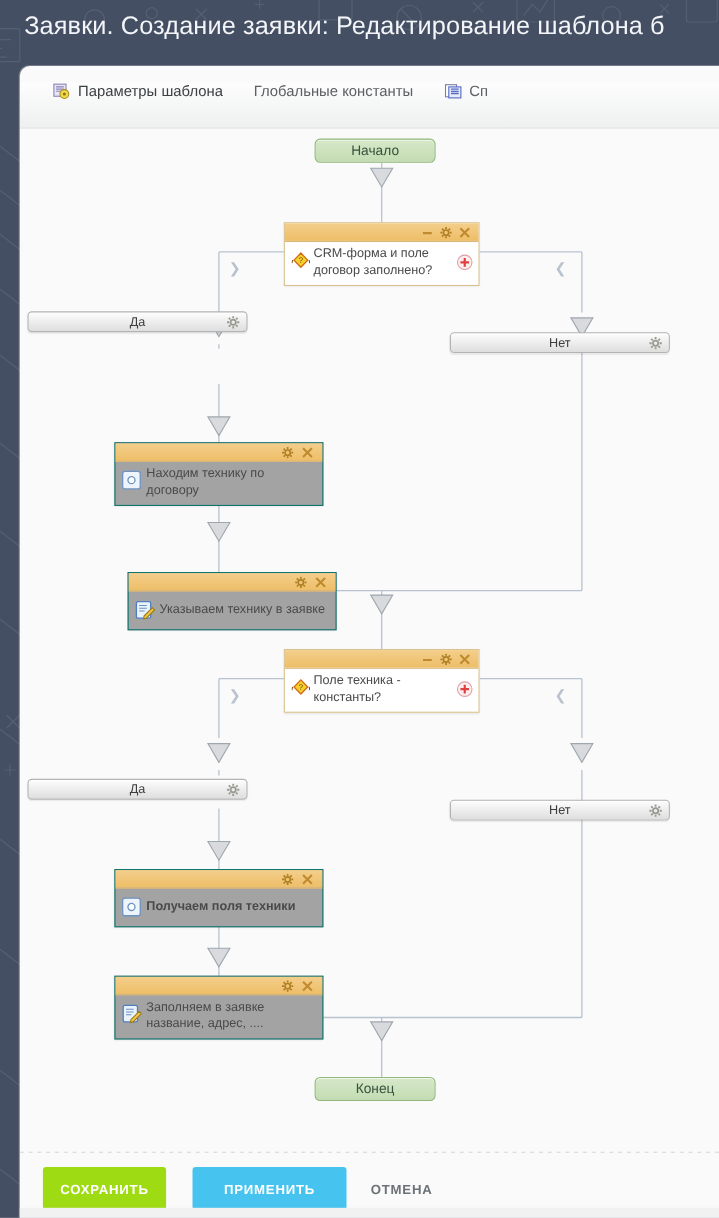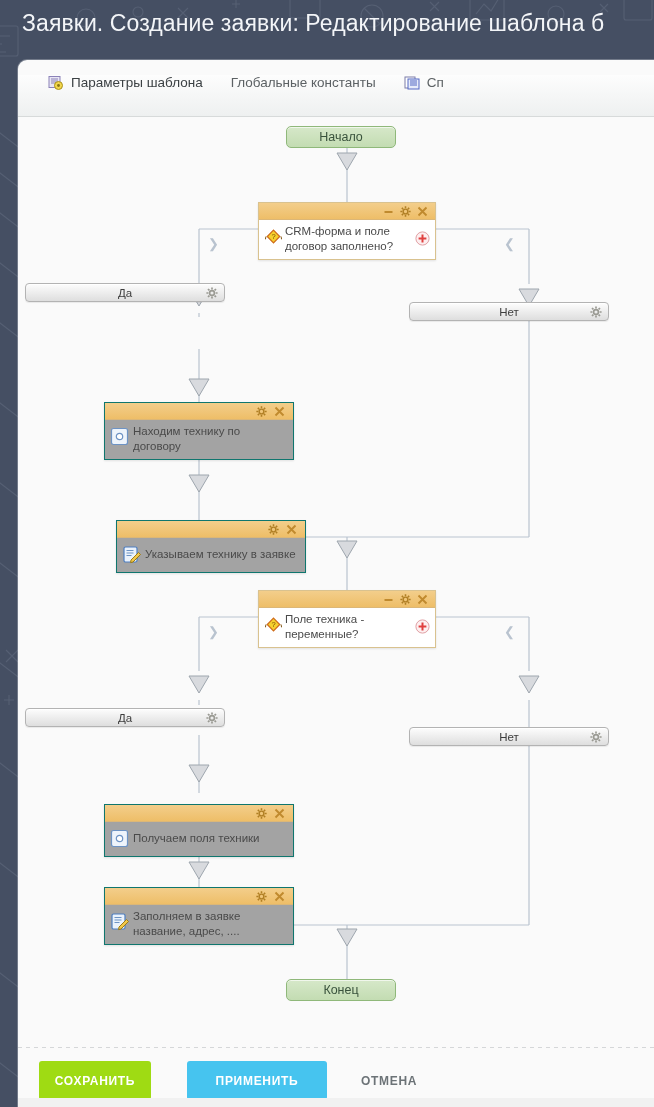--- a/index.html
+++ b/index.html
@@ -161,21 +161,21 @@
     width:700px; height:60px;
     background:#fafafa;
   }
   #dotline{
     position:absolute; left:0; top:0; width:700px; height:1px;
     background-image:linear-gradient(to right,#d5d7d9 0 4px, transparent 4px 8px);
     background-size:8px 1px; background-repeat:repeat-x;
   }
   #btnrow{
     position:absolute; left:0; top:14px;
-    display:flex; align-items:center; gap:12px;
+    display:flex; align-items:center; gap:0;
     padding-left:21px;
   }
   .btn{
     height:39px; border:0; border-radius:3px;
     font-size:12px; font-weight:bold; letter-spacing:.7px;
     color:#fff; cursor:pointer;
     display:flex; align-items:center; justify-content:center;
     font-family:"Liberation Sans", sans-serif;
   }
   #btn-save{ width:112px; background:#9fdb13; margin-right:24px; }
@@ -447,21 +447,21 @@
             <path d="M1.5 1.5l8 8M9.5 1.5l-8 8" stroke="#c08a2e" stroke-width="1.9"></path>
           </svg>
       </div>
       <div class="cond-bd">
         <svg class="warn" viewBox="0 0 18 18">
           <path d="M9 2.2 L15.6 9 L9 15.8 L2.4 9 Z" fill="#f6d12e" stroke="#cf6b1a" stroke-width="1.3"></path>
           <text x="9" y="12" font-size="8" text-anchor="middle" fill="#7a4a06" font-family="Liberation Sans, sans-serif">?</text>
           <path d="M1 9 l-0.6 3 M17 9 l0.6 3" stroke="#7a4a06" stroke-width="1"></path>
         </svg>
         <div>Поле техника -</div>
-        <div>переменные?</div>
+        <div>константы?</div>
         <svg class="plus" viewBox="0 0 15 15">
           <circle cx="7.5" cy="7.5" r="6.6" fill="#fdeff0" stroke="#e0a0a4" stroke-width="1"></circle>
           <path d="M7.5 3.6v7.8M3.6 7.5h7.8" stroke="#e0403f" stroke-width="2"></path>
         </svg>
       </div>
     </div>
 
     <div class="chev" style="left:190px; top:508px;">❯</div>
     <div class="chev" style="left:486px; top:508px;">❮</div>
 
@@ -478,21 +478,21 @@
     <div class="node branch" style="left:391px; top:553px; width:200px;">
       <span>Нет</span>
       <svg class="gear" viewBox="0 0 12 12">
         <circle cx="6" cy="6" r="2.4" fill="none" stroke="#9a9a93" stroke-width="1.6"></circle>
         <g stroke="#9a9a93" stroke-width="1.7">
             <path d="M6 0.4v2M6 9.6v2M0.4 6h2M9.6 6h2M2 2l1.4 1.4M8.6 8.6L10 10M10 2L8.6 3.4M3.4 8.6L2 10"></path>
           </g>
       </svg>
     </div>
 
-    <div class="node act" style="left:86px; top:687px;">
+    <div class="node act" style="left:86px; top:673px;font-weight:bold;">
       <div class="act-hd">
         <svg class="hdr-ico" viewBox="0 0 12 12">
           <circle cx="6" cy="6" r="2.6" fill="none" stroke="#b07f24" stroke-width="1.6"></circle>
           <g stroke="#b07f24" stroke-width="1.7">
               <path d="M6 0.4v2M6 9.6v2M0.4 6h2M9.6 6h2M2 2l1.4 1.4M8.6 8.6L10 10M10 2L8.6 3.4M3.4 8.6L2 10"></path>
             </g>
         </svg>
         <svg class="hdr-ico" viewBox="0 0 11 11">
             <path d="M1.5 1.5l8 8M9.5 1.5l-8 8" stroke="#c08a2e" stroke-width="1.9"></path>
           </svg>

